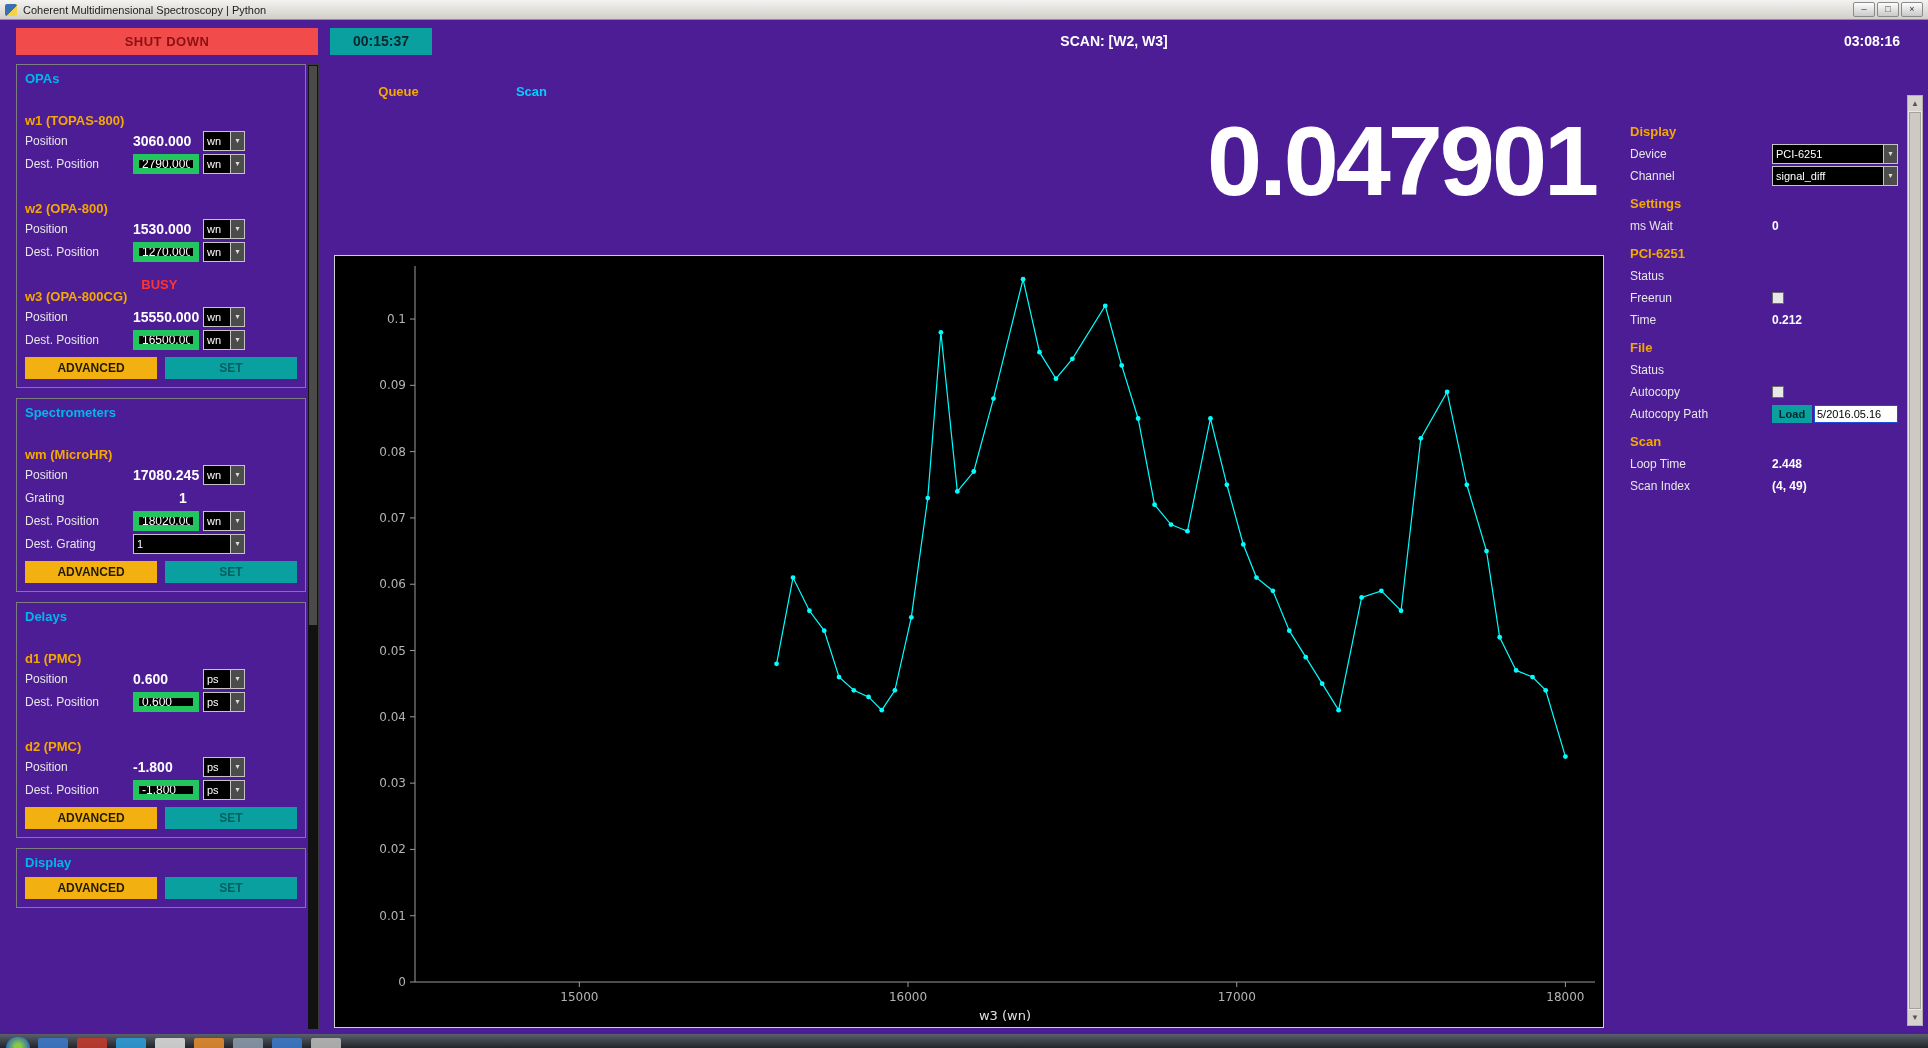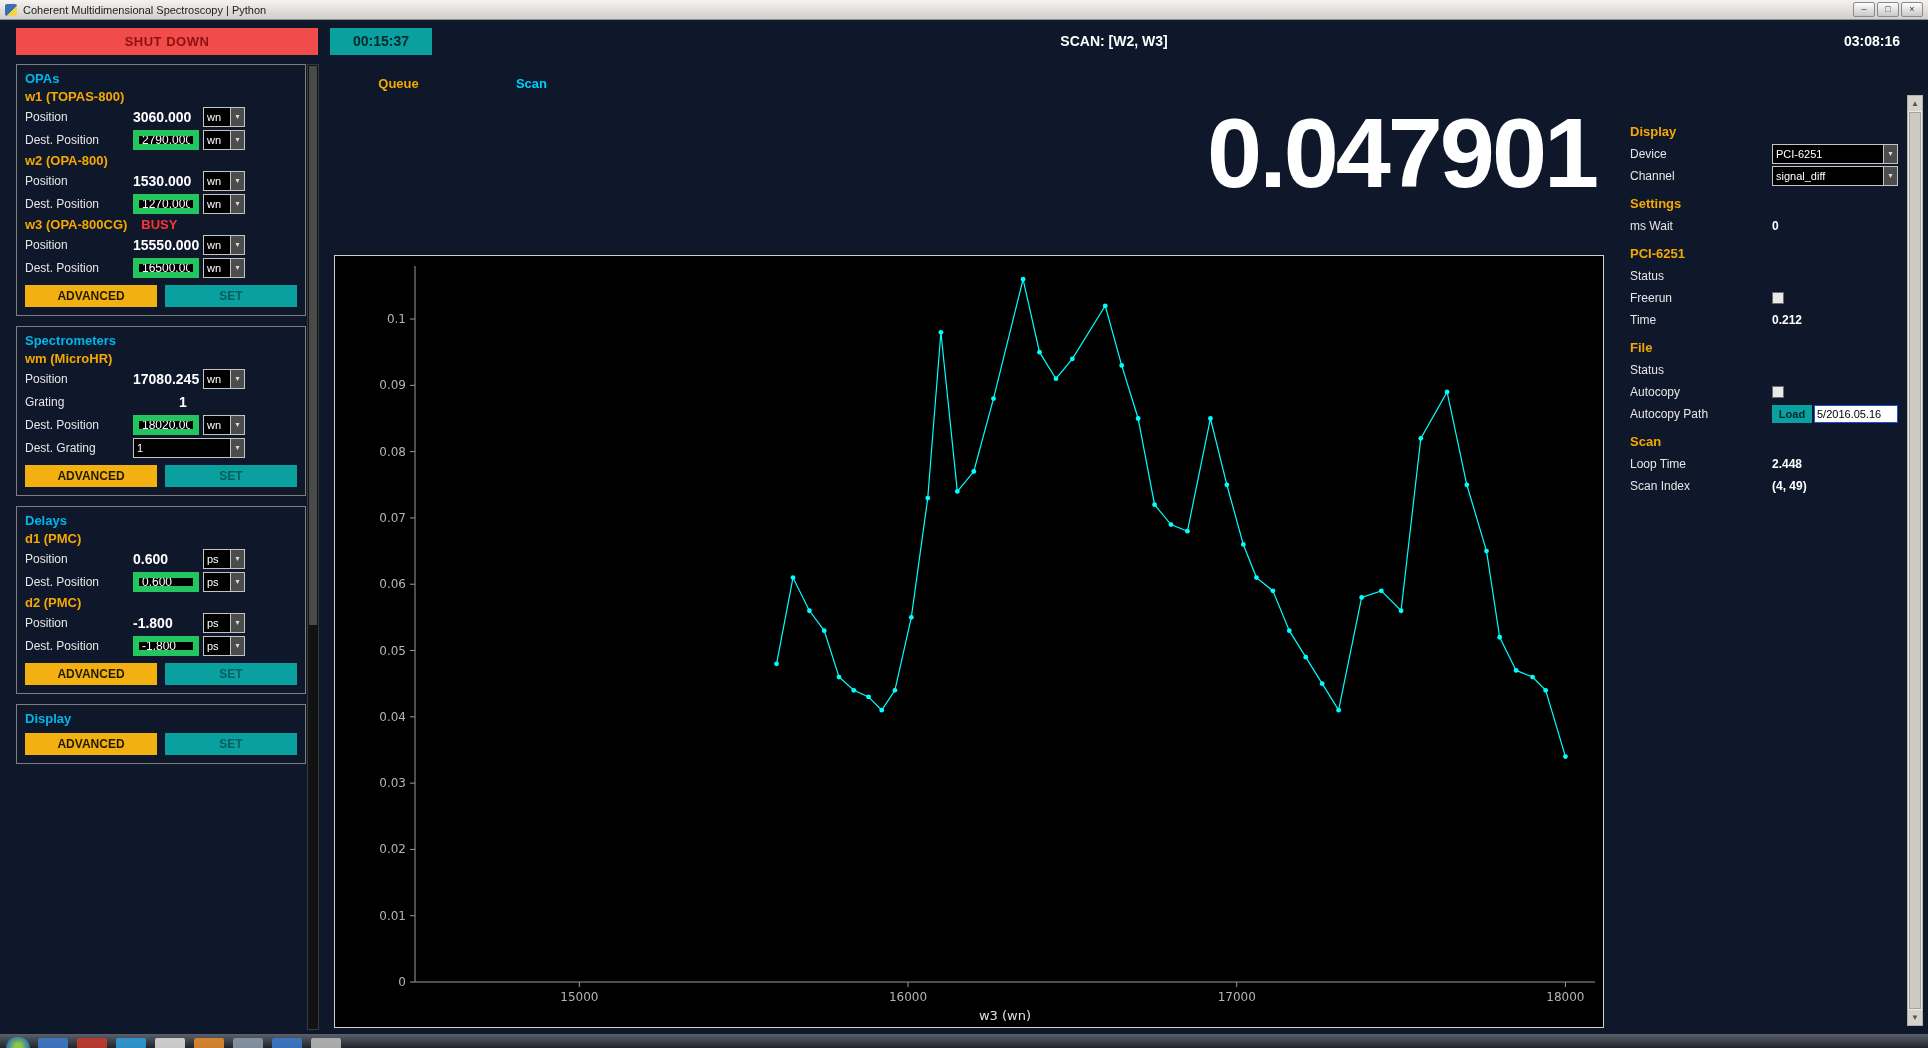--- a/index.html
+++ b/index.html
@@ -11,39 +11,39 @@
     background:linear-gradient(#f4f3f1,#d2cfc9); border-bottom:1px solid #8e8e8e;
     display:flex; align-items:center; padding:0 5px; gap:6px; z-index:10; }
   .win-icon { width:12px; height:12px; border-radius:2px;
     background:linear-gradient(135deg,#3b6fb5 0 55%, #f5d342 55% 100%); }
   .titlebar .title { font-size:11px; color:#1c1c1c; }
   .win-controls { margin-left:auto; display:flex; gap:2px; }
   .win-btn { width:22px; height:15px; background:linear-gradient(#fdfdfd,#c9c9c9);
     border:1px solid #8a8a8a; border-radius:2px; font-size:9px; line-height:13px;
     text-align:center; color:#333; }
 
-  .app { position:absolute; top:20px; left:0; right:0; bottom:14px; background:#0f172a; }
+  .app { position:absolute; top:20px; left:0; right:0; bottom:14px; background:#4c1d95; }
 
   
   .btn-shutdown { position:absolute; top:8px; left:16px; width:302px; height:27px;
     background:#f14b4b; color:#8d1111; font-weight:bold; font-size:13px;
     border:none; font-family:inherit; letter-spacing:.5px; }
   .timer { position:absolute; top:8px; left:330px; width:102px; height:27px;
     background:#0aa0a0; color:#06282c; font-weight:bold; font-size:14px;
     text-align:center; line-height:27px; }
   .scan-title { position:absolute; top:13px; left:440px; right:140px; text-align:center;
     color:#fff; font-weight:bold; font-size:14px; }
   .clock { position:absolute; top:13px; right:28px; color:#fff; font-weight:bold; font-size:14px; }
 
   
   .sidebar { position:absolute; top:44px; left:16px; width:290px; bottom:4px; overflow:hidden; }
   .panel { border:1px solid #7d7d7d; margin-bottom:10px; padding:4px 8px 8px; }
   .panel-title { color:#00b7eb; font-weight:bold; font-size:13px; margin:2px 0 3px; }
   .hw-head { display:flex; gap:14px; margin:3px 0 1px; align-items:center; }
-  .hw-name { color:#f5a800; font-weight:bold; font-size:13px; }
+  .hw-name { color:#f5a800; font-weight:bold; font-size:13px;margin-top:24px; }
   .busy { color:#ff3333; font-weight:bold; font-size:13px; }
   .row { display:flex; align-items:center; margin:3px 0; height:20px; padding-right:52px; }
   .row .lbl { flex:1; color:#e6e6e6; font-size:12px; }
   .row .val { width:66px; color:#fff; font-weight:bold; font-size:14px; }
   .input { width:66px; height:20px; background:#000; border:6px solid #22c55e; color:#fff;
     font-size:12px; padding:0 3px; font-family:inherit; }
   .combo { width:42px; margin-left:4px; height:20px; border:1px solid #c4c4c4;
     display:flex; align-items:center; background:#000; }
   .combo-wide { width:112px; margin-left:0; }
   .combo .cval { flex:1; color:#fff; font-size:11px; padding-left:3px; overflow:hidden; white-space:nowrap; }
@@ -54,21 +54,21 @@
   .btn-advanced { background:#f2b111; color:#231a00; }
   .btn-set { background:#0aa0a0; color:#056060; }
 
   .sidebar-scroll { position:absolute; left:307px; top:44px; bottom:4px; width:12px;
     background:#121212; border:1px solid #3a3a3a; }
   .sidebar-scroll .thumb { position:absolute; top:1px; left:1px; right:1px; height:58%; background:#4a4a4a; }
 
   
   .main { position:absolute; left:332px; top:50px; width:1276px; bottom:6px; }
   .tabs1 { height:26px; display:flex; border-bottom:1px solid #9a9a9a; }
-  .tabs2 { height:26px; display:flex; margin-top:1px;align-items:center; }
+  .tabs2 { height:26px; display:flex; margin-top:9px;align-items:center; }
   .tab { width:133px; text-align:center; line-height:26px; font-weight:bold; font-size:13px;
     color:#f5a800; cursor:default; }
   .tab.active { color:#00cfff; }
   .readout { margin-top:4px; height:108px; text-align:right; padding-right:12px;
     color:#fff; font-weight:bold; font-size:99px; line-height:104px; letter-spacing:-3px; }
   .plot { position:absolute; top:185px; left:2px; right:4px; bottom:0;
     border:1px solid #cfcfcf; background:#000; }
   .plot svg { display:block; }
   .plot text { font-family:"DejaVu Sans", sans-serif; }
 

